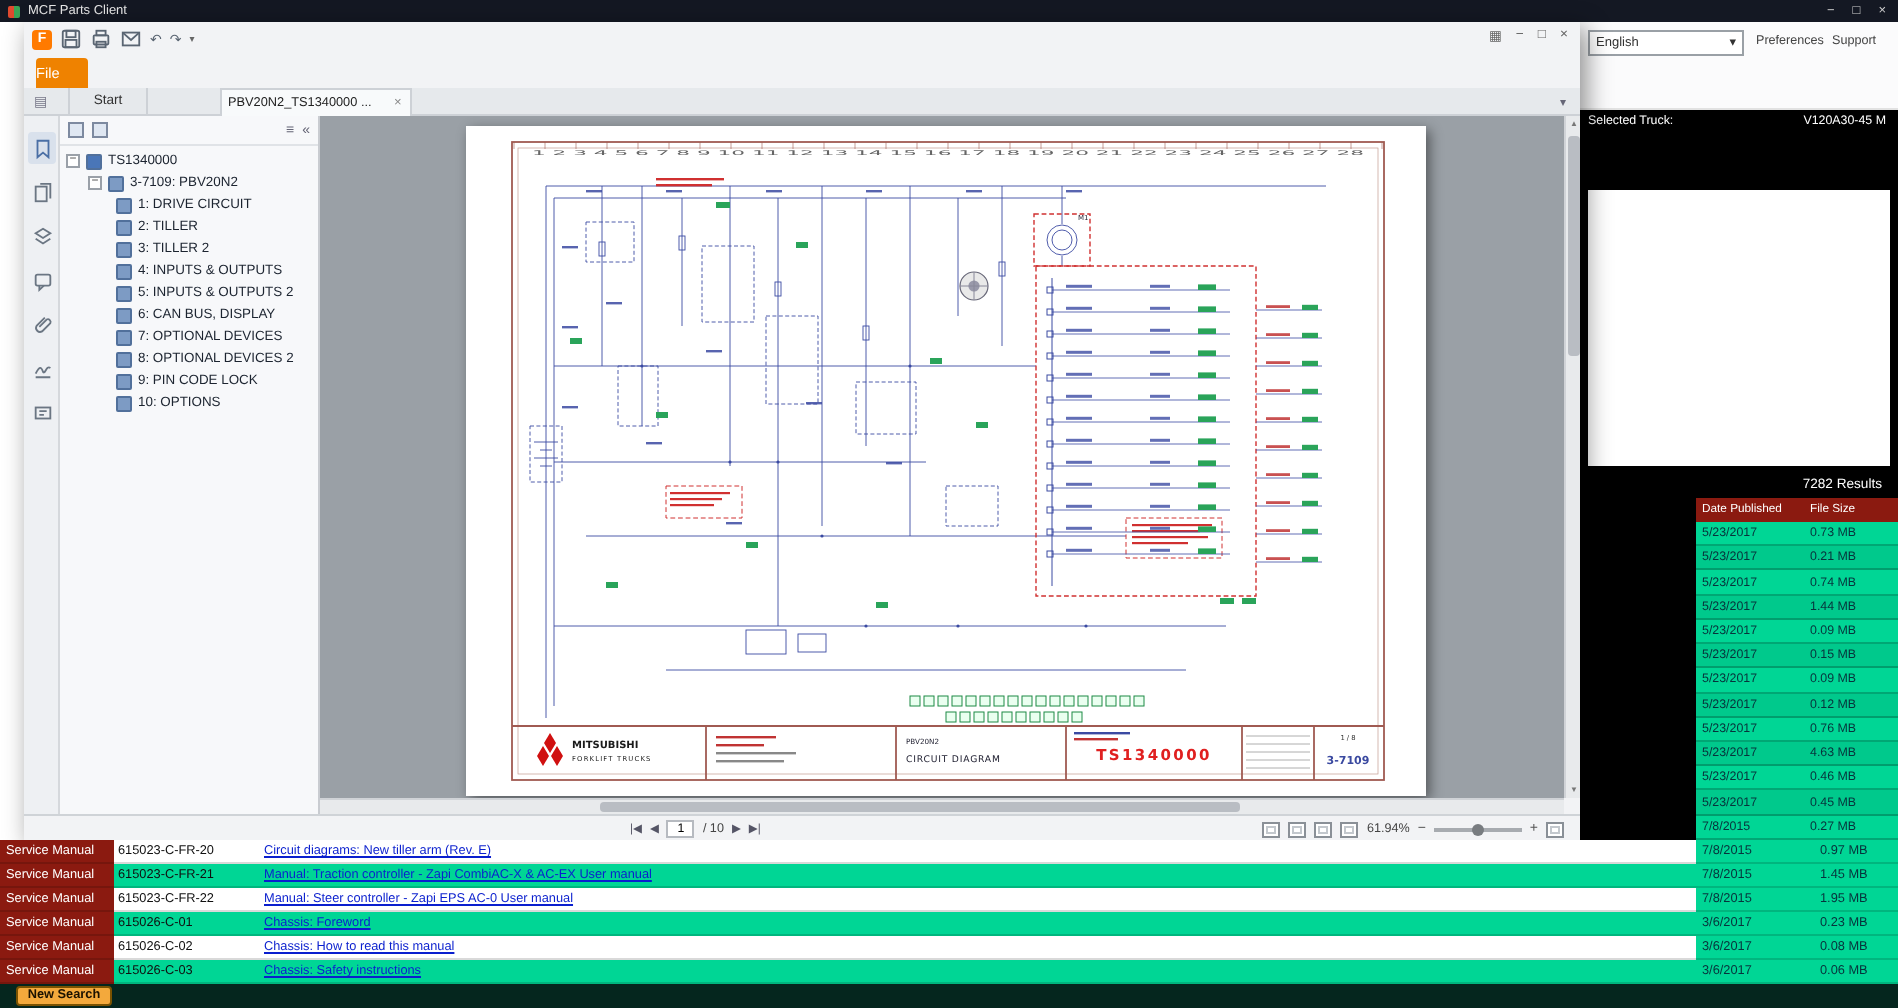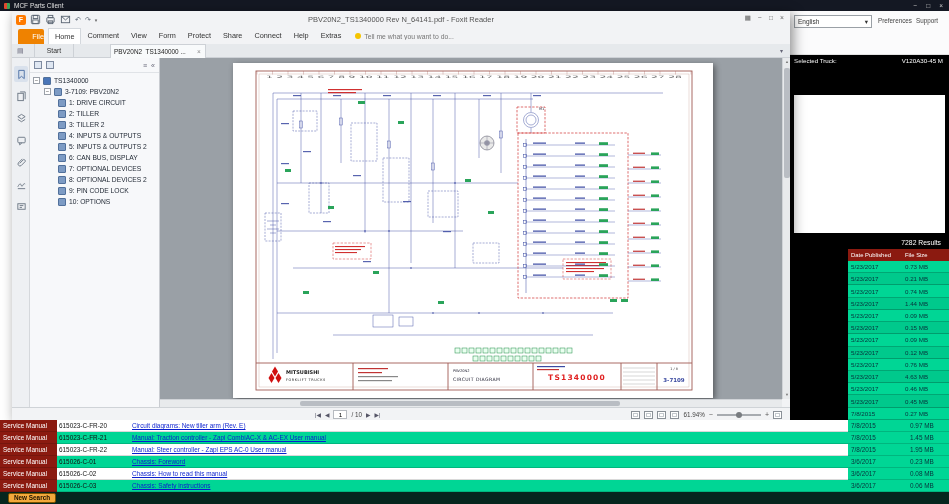--- a/index.html
+++ b/index.html
@@ -53,21 +53,21 @@
   
   #foxit{position:absolute;left:12px;top:11px;width:778px;height:409px;background:#f2f3f5;box-shadow:3px 3px 12px rgba(0,0,0,.45)}
   .f-titlerow{position:absolute;left:0;top:0;width:778px;height:17px}
   .qat{position:absolute;left:4px;top:3px;display:flex;gap:4px;align-items:center}
   .qat .caret{font-size:5px;color:#666}
   .flogo{width:10px;height:10px;background:#ff7a00;border-radius:2px;color:#fff;font-size:7px;font-weight:bold;text-align:center;line-height:10px}
   .f-doctitle{position:absolute;left:120px;right:120px;top:4px;text-align:center;font-size:7.5px;color:#555;white-space:nowrap;overflow:hidden}
   .f-winctl{position:absolute;right:6px;top:3px;display:flex;gap:7px;font-size:6.8px;color:#666}
 
   .f-ribbonrow{position:absolute;left:0;top:17px;width:778px;height:16px}
-  .file-btn{position:absolute;left:6px;top:1px;width:26px;height:15px;background:#ef8200;color:#fff;font-size:7.3px;text-align:right;line-height:15px;border-radius:2px 2px 0 0}
+  .file-btn{position:absolute;left:6px;top:1px;width:26px;height:15px;background:#ef8200;color:#fff;font-size:7.3px;text-align:left;line-height:15px;border-radius:2px 2px 0 0}
   .rtabs{position:absolute;left:36px;top:0;height:16px;display:flex;align-items:stretch}
   .rtab{font-size:7.3px;color:#333;padding:0 6px;line-height:16px}
   .rtab.active{background:#fff;border:1px solid #d4d8dd;border-bottom:none;line-height:15px}
   .tellme{display:flex;align-items:center;gap:3px;margin-left:8px}
   .tellme .bulb{width:6px;height:6px;border-radius:50%;background:#f5c400}
   .tellme input{border:none;background:transparent;font-size:6.8px;color:#9aa0a8;width:105px;outline:none}
   .ribbon-right{position:absolute;right:6px;top:1px;height:14px;display:flex;align-items:center;gap:5px}
   .notif-dot{width:7px;height:7px;border-radius:50%;background:#f5a300}
   .find-box{width:86px;height:12px;background:#fff;border:1px solid #aab0b8;display:flex;align-items:center;gap:2px;padding:0 2px}
   .find-box input{border:none;outline:none;font-size:6.8px;width:66px;color:#777;background:transparent}
@@ -239,46 +239,30 @@
       <svg width="11" height="11" viewBox="0 0 12 12">
           <g fill="none" stroke="#5a6572" stroke-width="1">
             <rect x="1.5" y="2.5" width="9" height="7"></rect>
             <path d="M1.5,2.5 L6,6.5 L10.5,2.5"></path>
           </g>
         </svg>
       <span class="toolglyph" style="color:#5a6572">↶</span>
       <span class="toolglyph" style="color:#5a6572">↷</span>
       <span class="caret">▾</span>
     </div>
-    <div class="f-doctitle">PBV20N2_TS1340000 Rev N_64141.pdf - Foxit Reader</div>
     <div class="f-winctl">
       <span>▦</span>
       <span>−</span>
       <span>□</span>
       <span>×</span>
     </div>
   </div>
 
   <div class="f-ribbonrow">
     <div class="file-btn">File</div>
-    <div class="rtabs">
-      <span class="rtab active">Home</span>
-      <span class="rtab">Comment</span>
-      <span class="rtab">View</span>
-      <span class="rtab">Form</span>
-      <span class="rtab">Protect</span>
-      <span class="rtab">Share</span>
-      <span class="rtab">Connect</span>
-      <span class="rtab">Help</span>
-      <span class="rtab">Extras</span>
-      <span class="tellme">
-        <span class="bulb"></span>
-        <input placeholder="Tell me what you want to do..." style="">
-      </span>
-    </div>
   </div>
 
   <div class="f-doctabrow">
     <span class="dt-icon">▤</span>
     <span class="start-tab">Start</span>
     <span class="doc-tab">
       <span class="lbl">PBV20N2_TS1340000 ...</span>
       <span class="x">×</span>
     </span>
     <span class="dt-caret">▾</span>

